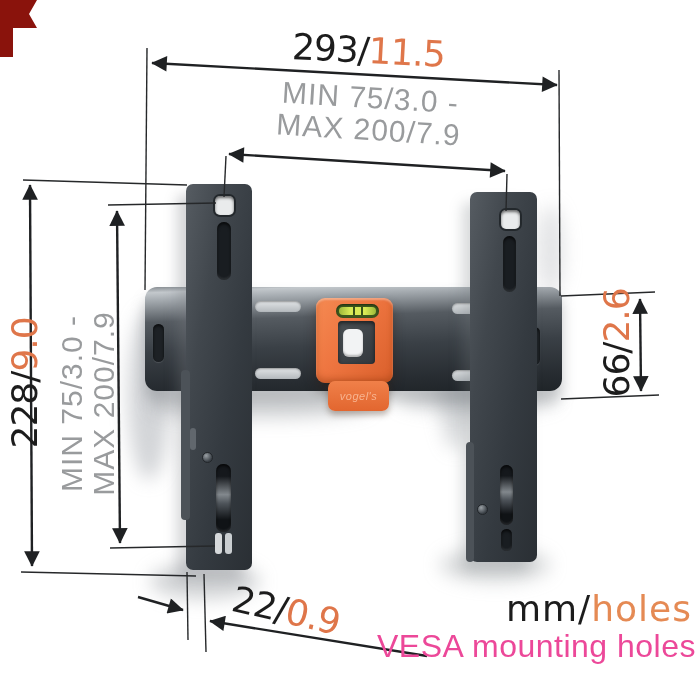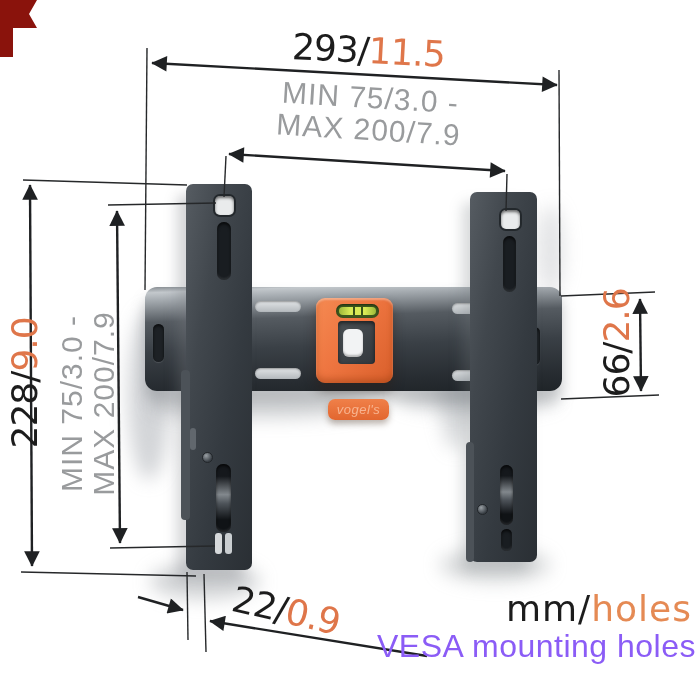--- a/index.html
+++ b/index.html
@@ -39,39 +39,39 @@
     box-shadow:0 8px 12px rgba(45,32,24,.45),inset 0 2px 2px rgba(255,255,255,.35),inset 0 -4px 6px rgba(150,60,15,.45);}
   .level{position:absolute;left:20px;top:6px;width:43px;height:14px;border-radius:7px;background:#3c571d;
     box-shadow:inset 0 1px 2px rgba(0,0,0,.5);}
   .level-glass{position:absolute;left:3px;top:3px;width:37px;height:8px;border-radius:4px;
     background:linear-gradient(90deg,#9db83a,#d8ea55 30%,#d8ea55 70%,#9db83a);}
   .level-tick{position:absolute;top:0;width:2px;height:8px;background:#37511a;}
   .recess{position:absolute;left:22px;top:23px;width:37px;height:43px;border-radius:4px;
     background:linear-gradient(140deg,#4a5054,#33383d);box-shadow:inset 0 2px 4px rgba(0,0,0,.6);}
   .hole-sq{position:absolute;left:5px;top:8px;width:20px;height:28px;border-radius:6px;background:#f2f3f4;
     box-shadow:inset 0 -2px 2px rgba(0,0,0,.25);}
-  .tab{position:absolute;left:12px;top:101px;width:61px;height:21px;border-radius:7px;
+  .tab{position:absolute;left:12px;top:83px;width:61px;height:30px;border-radius:7px;
     background:linear-gradient(#f08049,#e2662f);box-shadow:0 4px 6px rgba(70,45,30,.35);
     display:flex;align-items:center;justify-content:center;
-    color:#f8b490;font-size:13px;font-style:italic;letter-spacing:.5px;}
+    color:#f8b490;font-size:11px;font-style:italic;letter-spacing:.5px;}
   
   .lbl{position:absolute;white-space:nowrap;color:#1c1c1c;
     font-family:"DejaVu Sans", sans-serif;font-size:36px;letter-spacing:-1px;line-height:1.05;}
   .lbl .or{color:#df764a;}
   .lbl.grey{color:#999b9d;font-family:"Liberation Sans", sans-serif;font-size:30px;letter-spacing:1px;text-align:center;}
   .rot-ccw{transform:rotate(-90deg);}
   
   svg.dims{position:absolute;left:0;top:0;}
   .d-line{stroke:#1f2123;stroke-width:2.4;fill:none;}
   .e-line{stroke:#26282a;stroke-width:1.4;fill:none;}
   
   .legend-units{position:absolute;right:8px;top:588px;font-family:"DejaVu Sans", sans-serif;
     font-size:36px;letter-spacing:1px;color:#1c1c1c;white-space:nowrap;}
   .legend-units .or{color:#e58a54;}
-  .legend-caption{position:absolute;right:4px;top:628px;color:#8b5cf6;font-size:32px;
+  .legend-caption{position:absolute;right:4px;top:628px;color:#ec4899;font-size:32px;
     letter-spacing:.5px;white-space:nowrap;}
   .logo{position:absolute;left:0;top:0;}
 </style>
 </head>
 <body>
 
 <div class="blur-shadow" style="left:128px;top:310px;width:42px;height:170px;background:rgba(130,136,142,.35);"></div>
 <div class="blur-shadow" style="left:438px;top:300px;width:34px;height:150px;background:rgba(130,136,142,.30);"></div>
 <div class="blur-shadow" style="left:150px;top:392px;width:220px;height:26px;background:rgba(120,126,132,.35);"></div>
 <div class="blur-shadow" style="left:398px;top:388px;width:160px;height:24px;background:rgba(120,126,132,.30);"></div>

